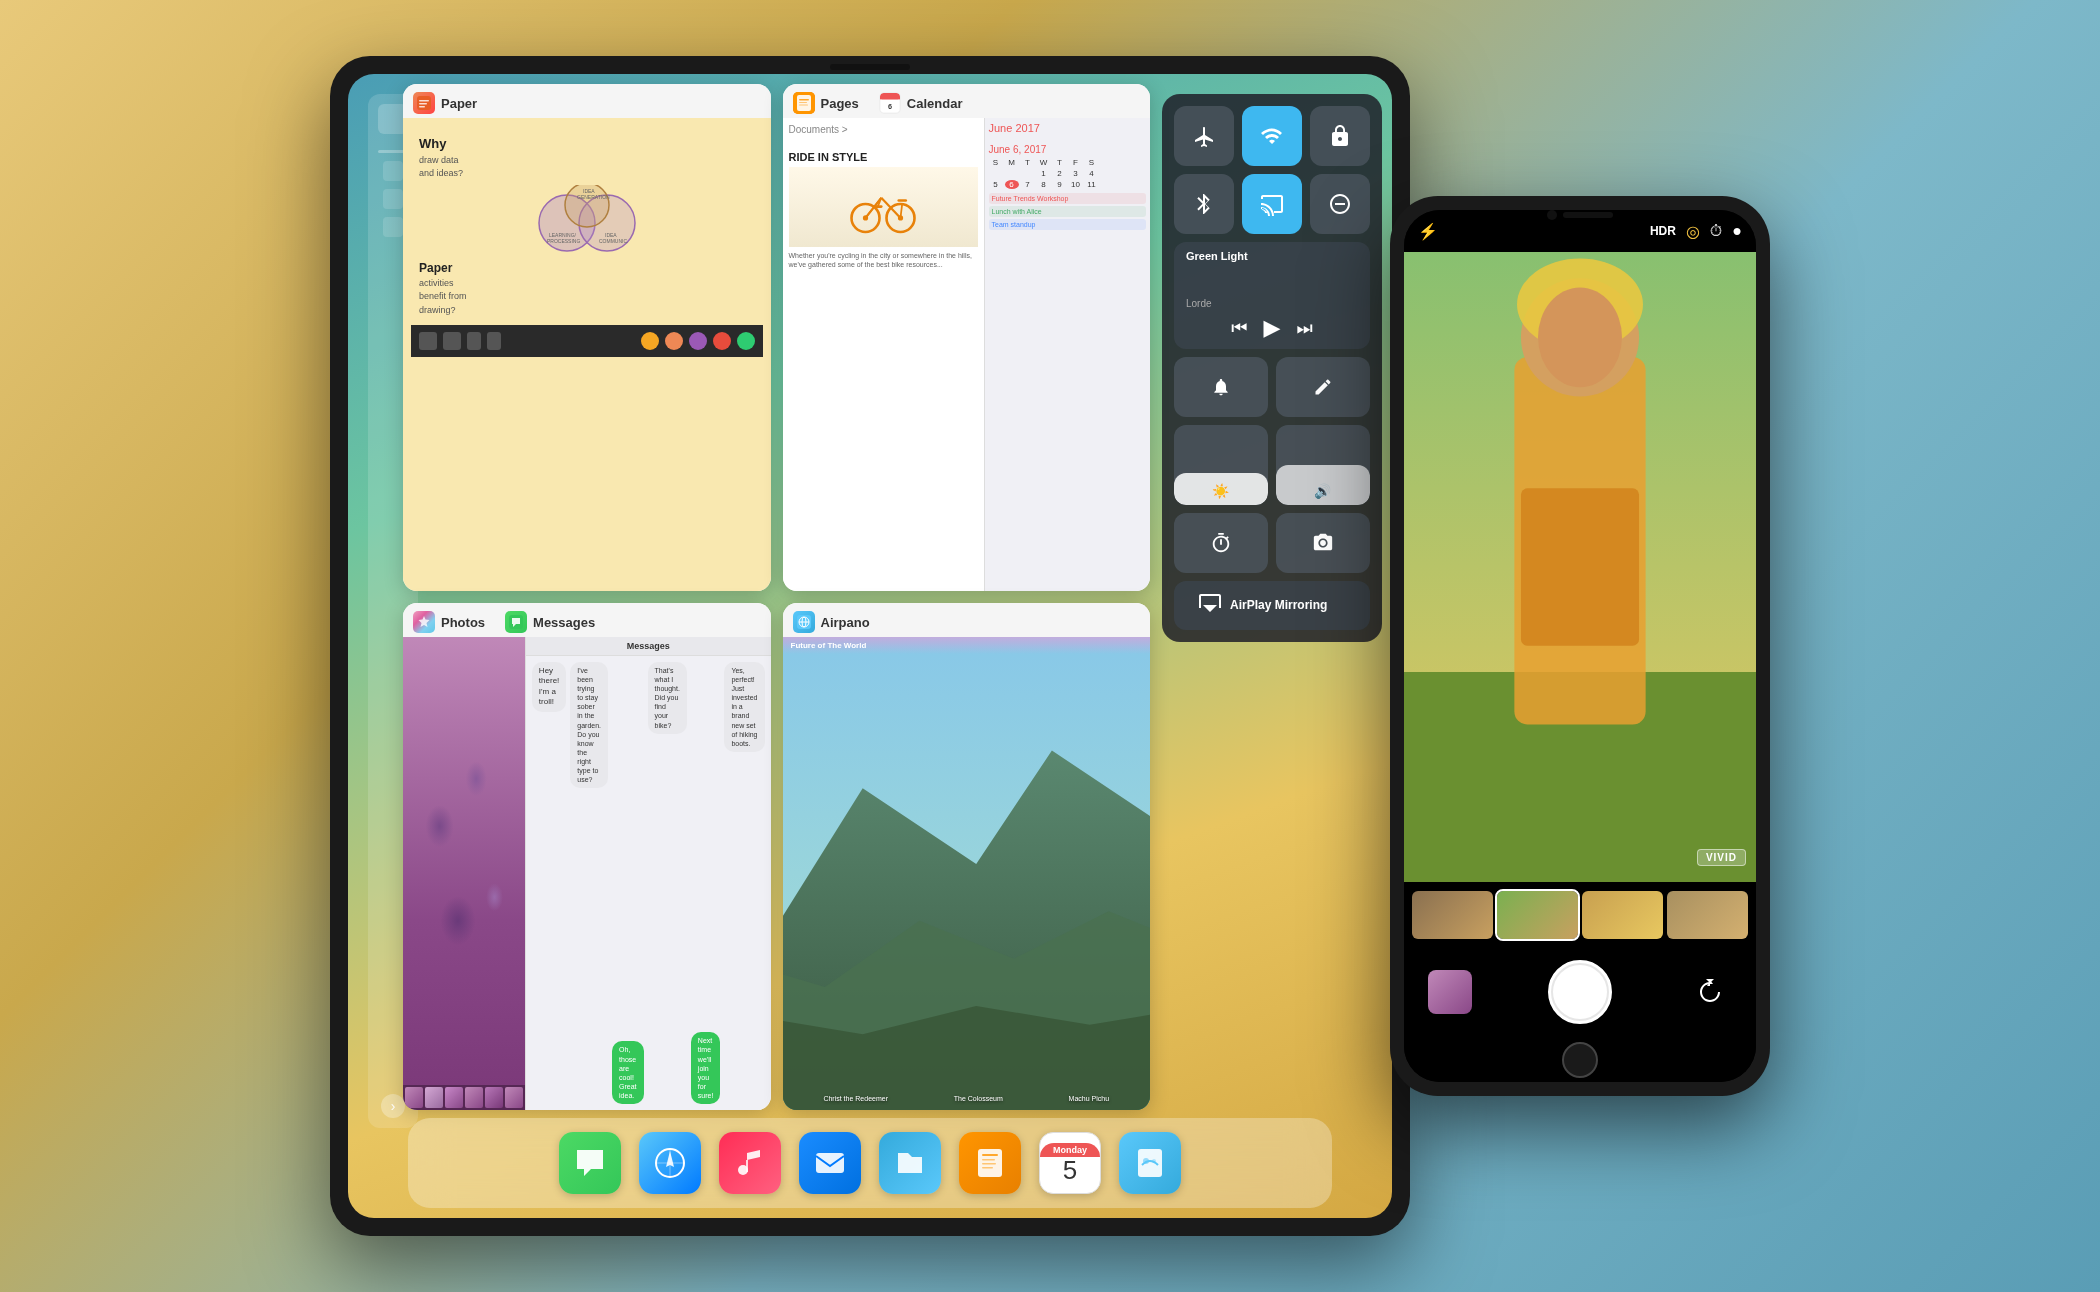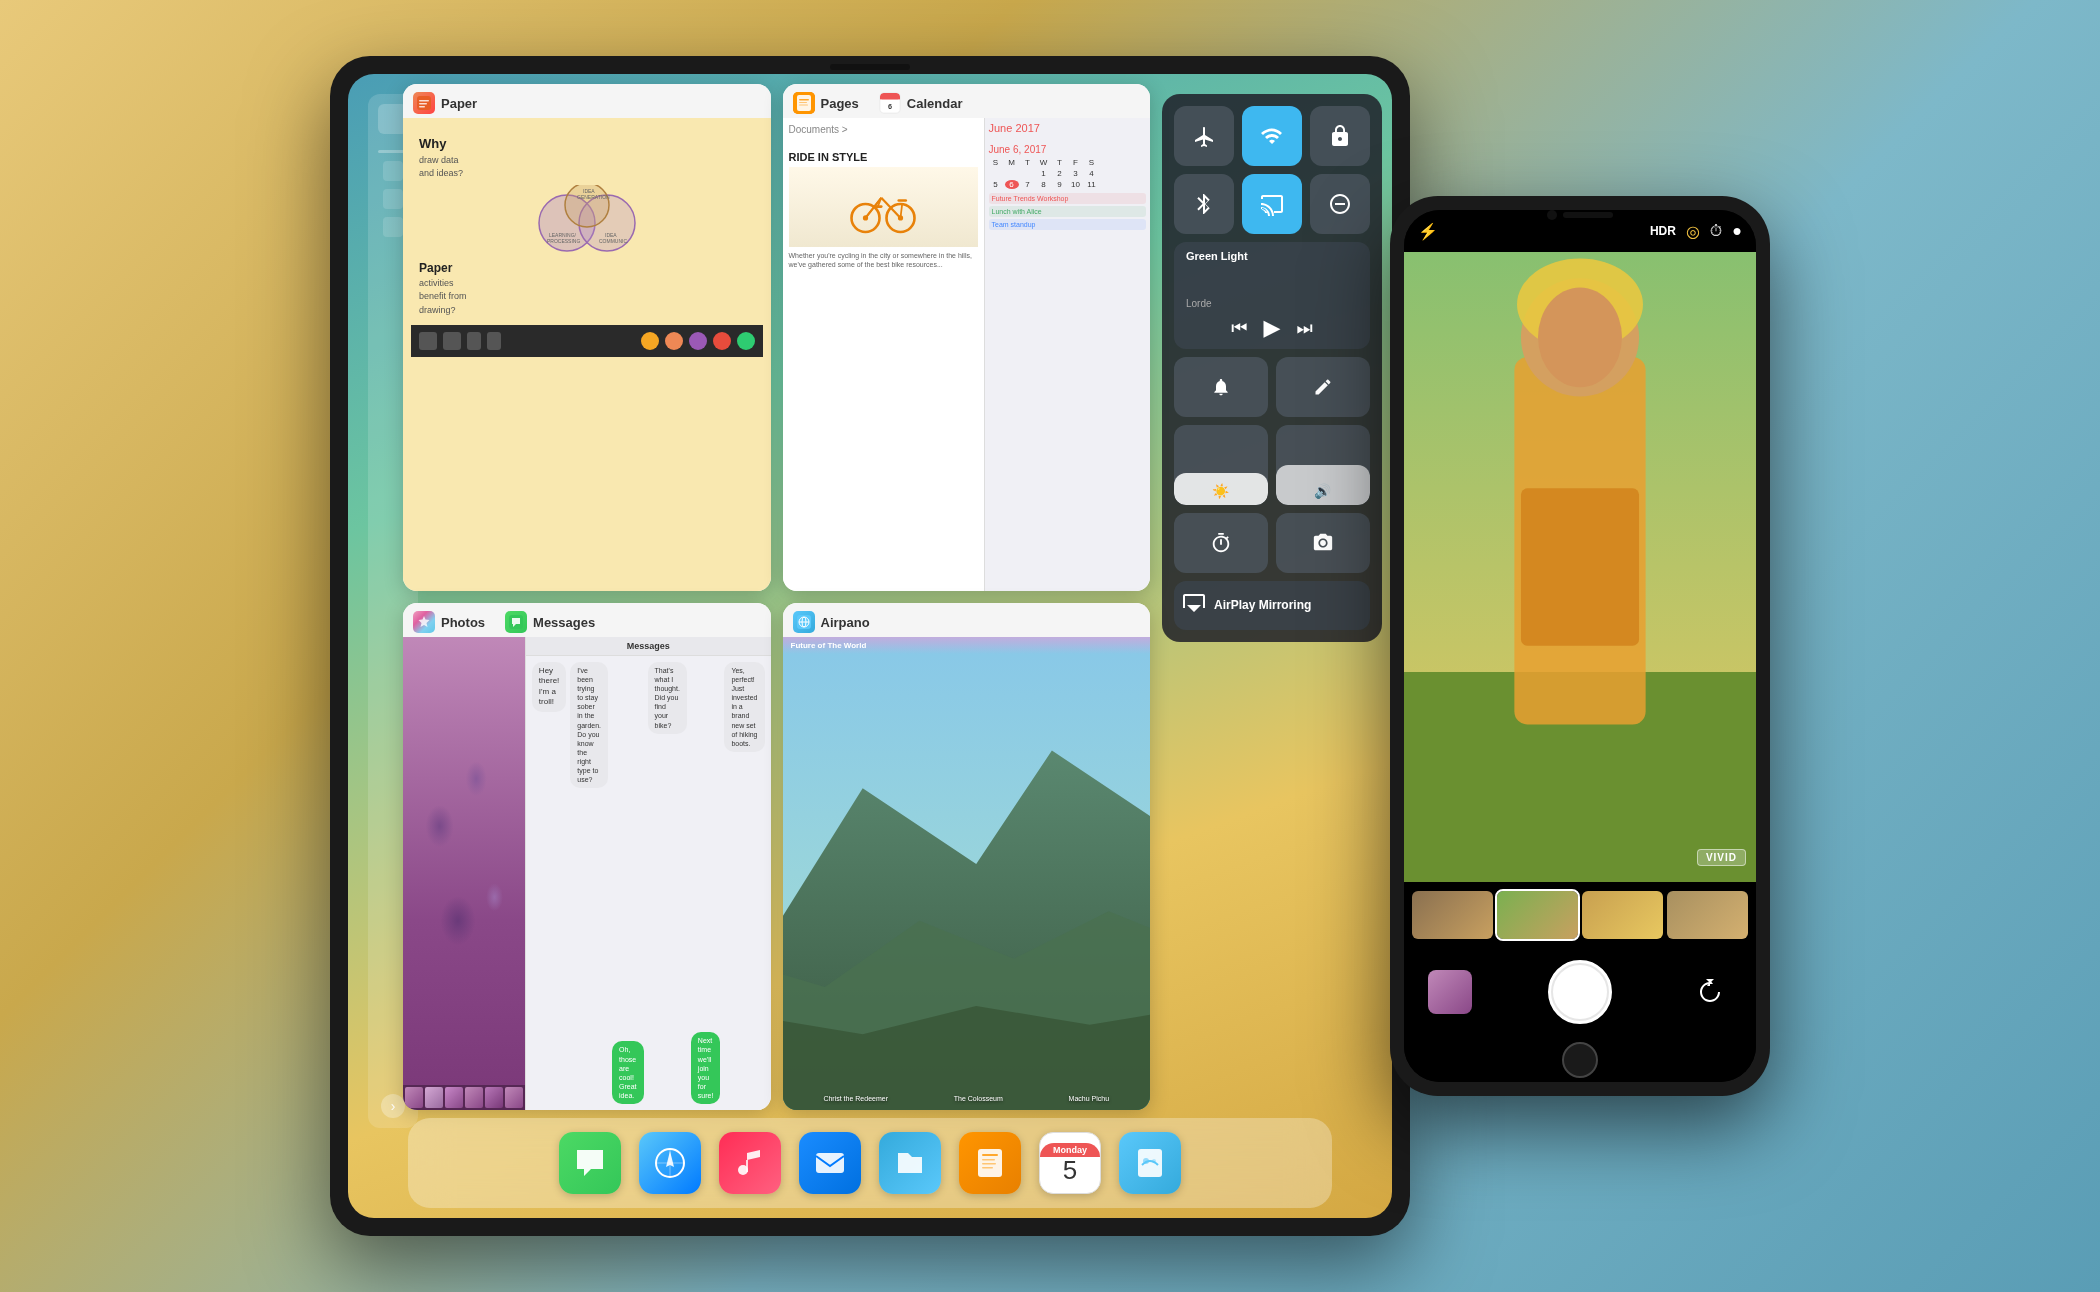--- a/index.html
+++ b/index.html
@@ -400,21 +400,21 @@
     }
     .cc-slider-icon {
       position: relative;
       z-index: 1;
       font-size: 14px;
     }
 
     .cc-airplay {
       background: rgba(60,70,80,0.7);
       border-radius: 12px;
-      padding: 10px 8px;
+      padding: 10px 24px;
       display: flex;
       align-items: center;
       gap: 8px;
       cursor: pointer;
     }
     .cc-airplay-icon {
       font-size: 20px;
       color: #fff;
     }
     .cc-airplay-text {

